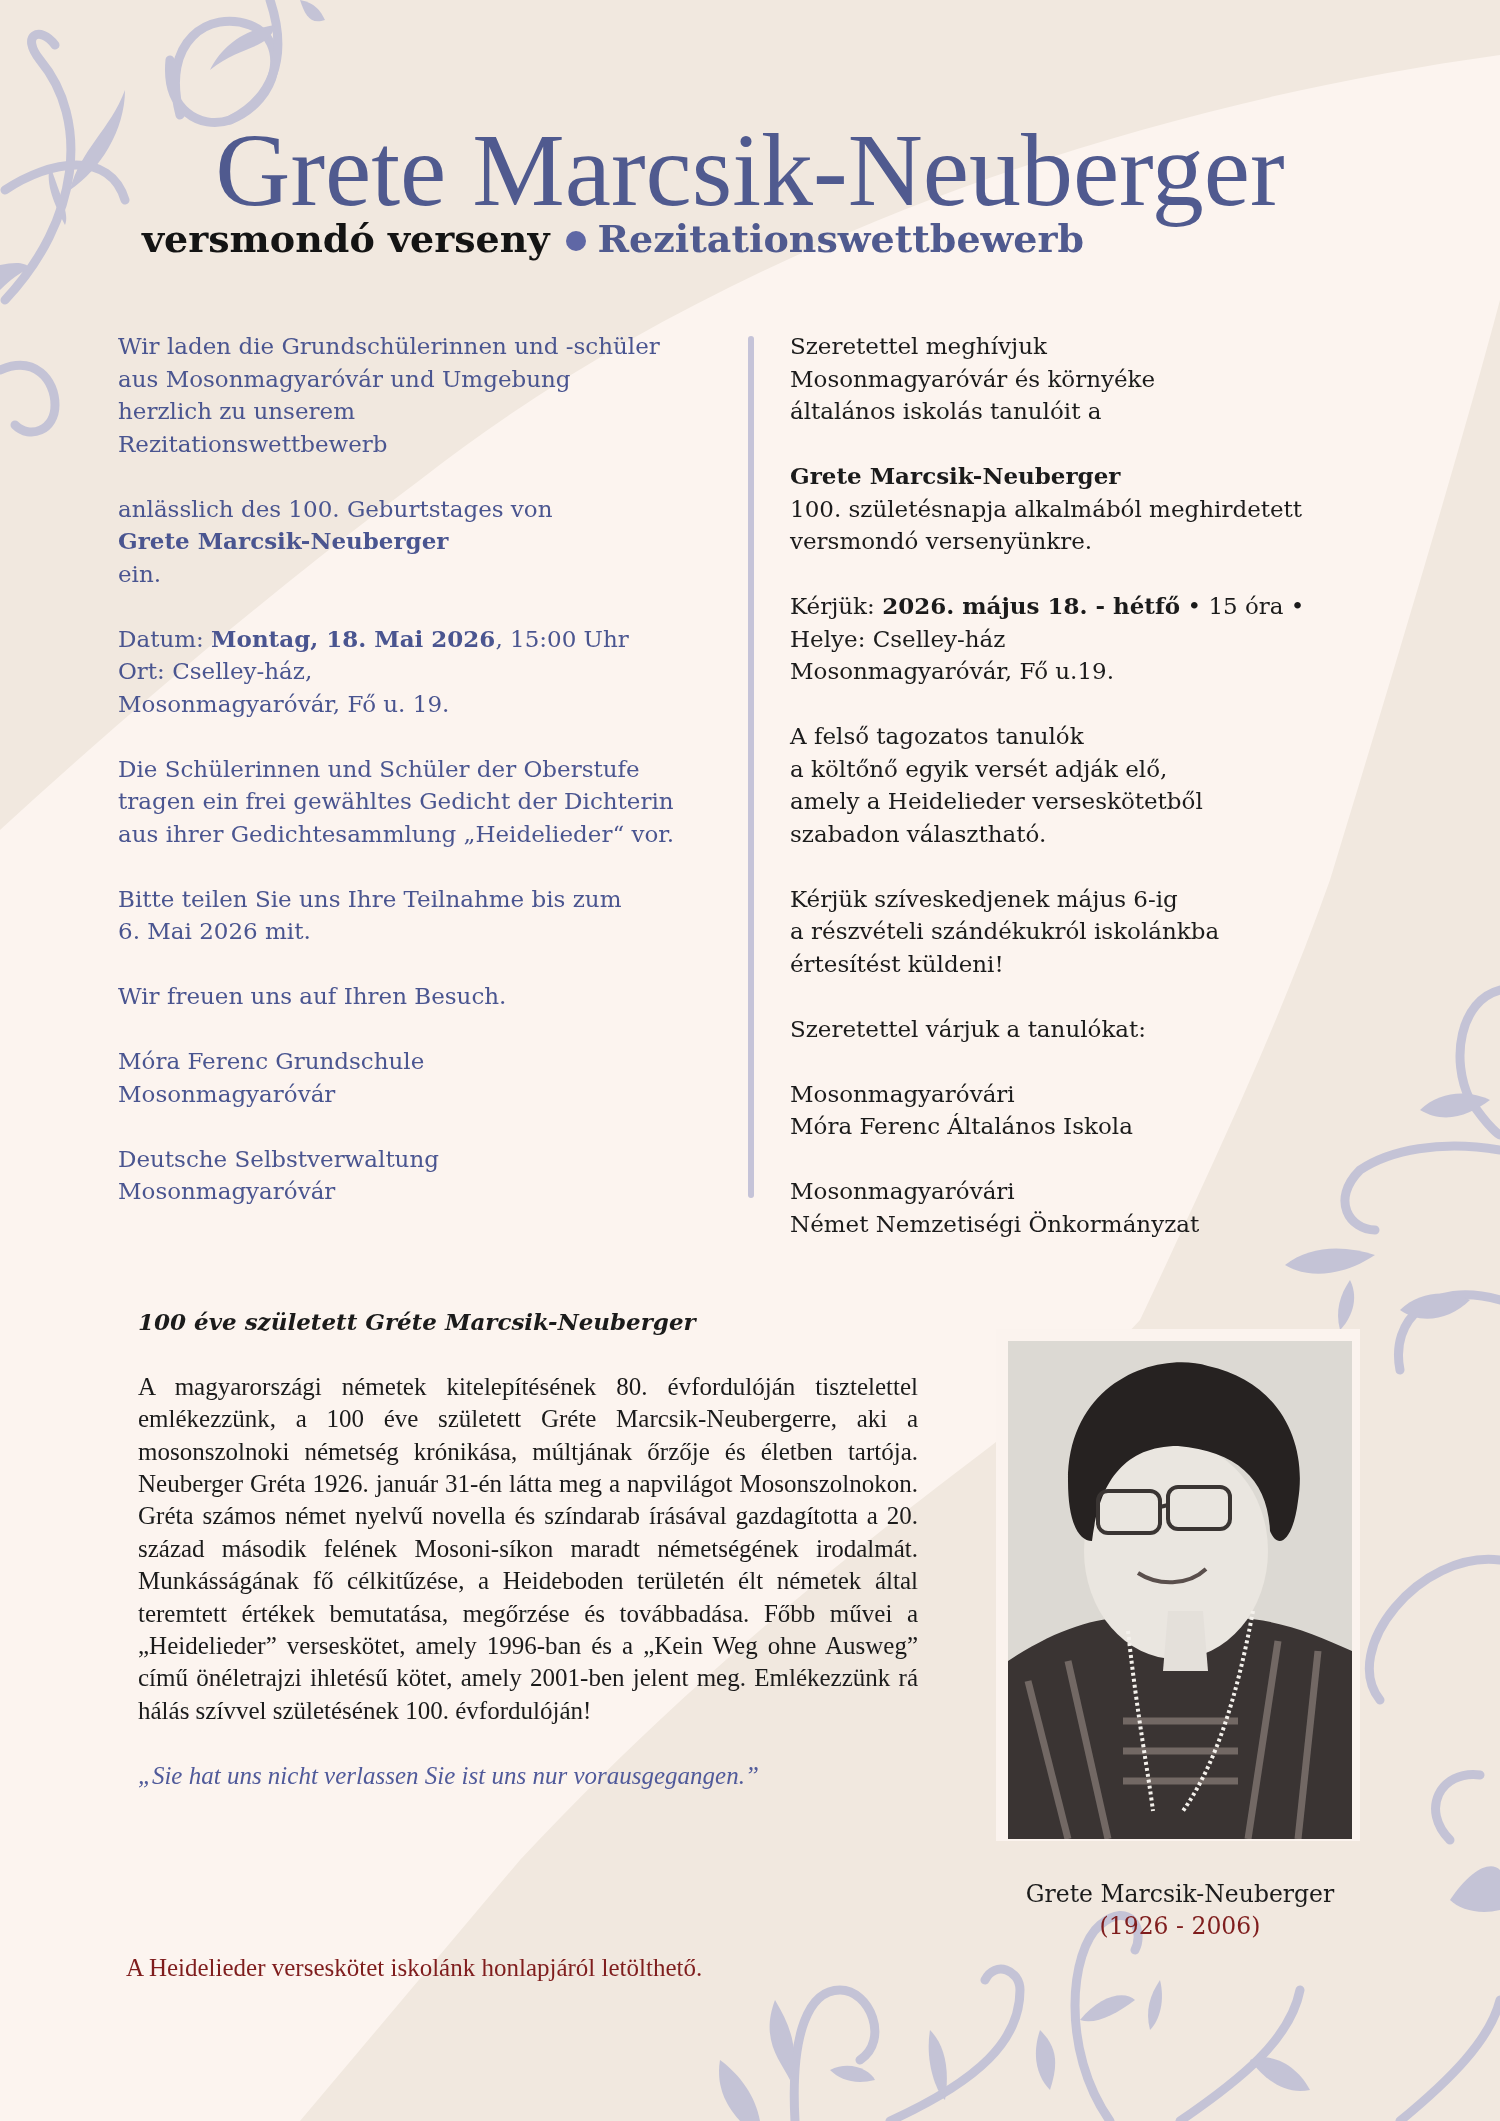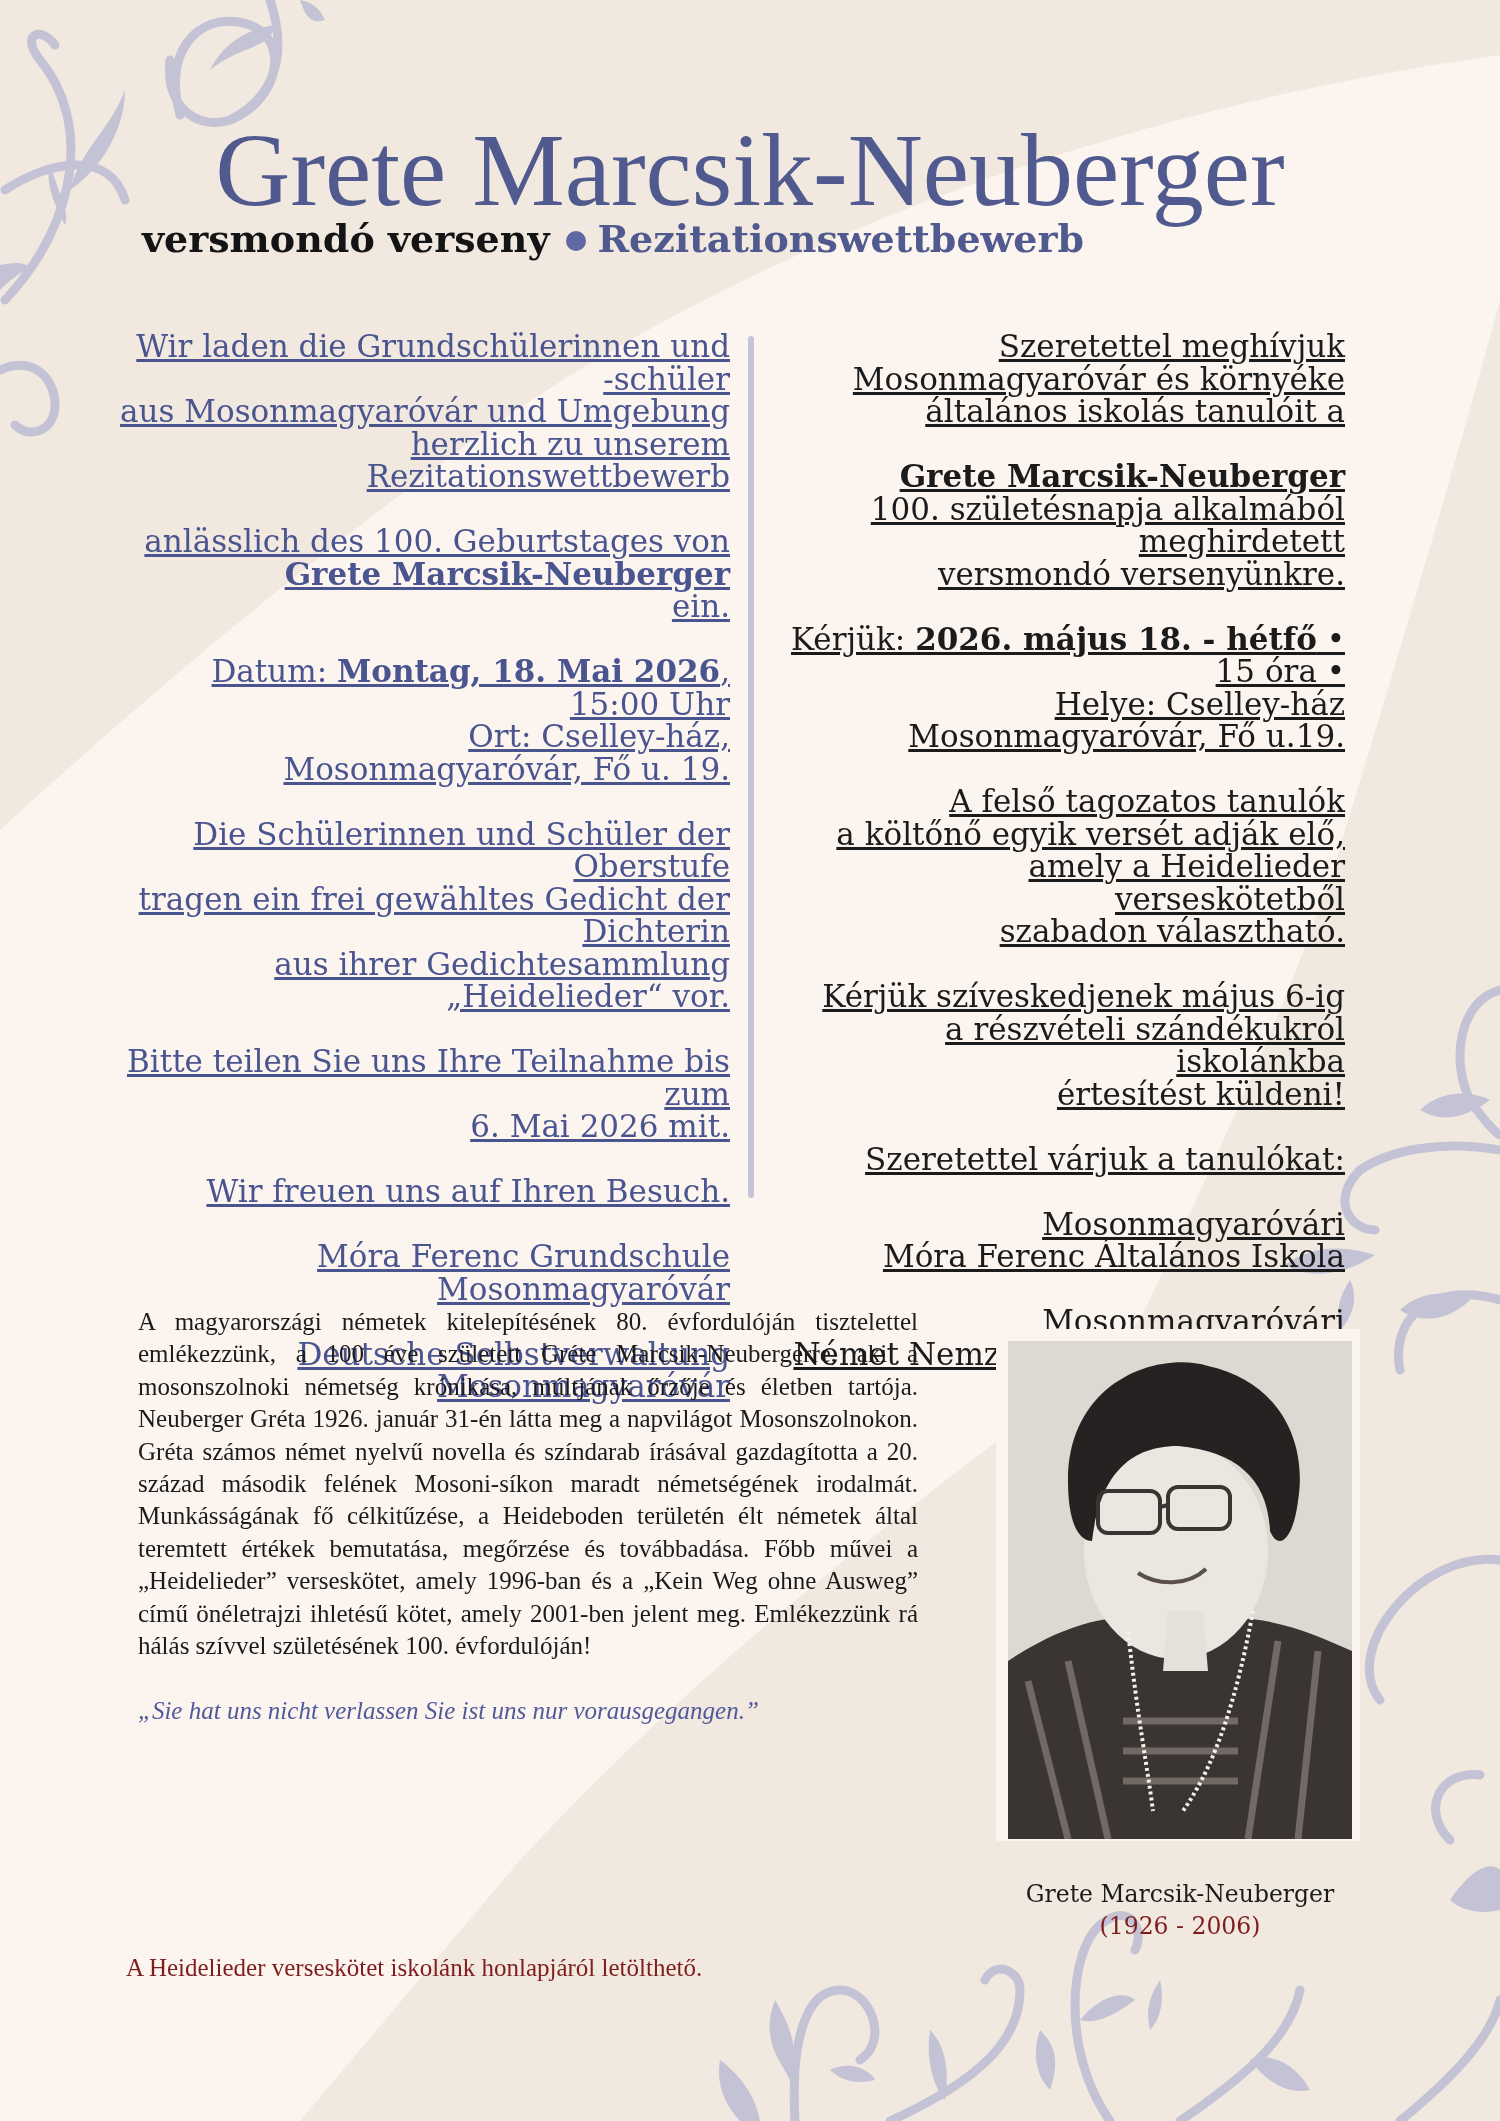--- a/index.html
+++ b/index.html
@@ -4,21 +4,21 @@
 <style>
   html, body { margin: 0; padding: 0; }
   body { width: 1500px; height: 2121px; position: relative; overflow: hidden; background: #f1e8df; font-family: "DejaVu Serif", "Liberation Serif", serif; }
   .bg { position: absolute; left: 0; top: 0; width: 1500px; height: 2121px; z-index: 0; }
   .layer { position: absolute; z-index: 1; }
   .title { left: 0; width: 1500px; top: 112px; text-align: center; font-family: "Liberation Serif", "DejaVu Serif", serif; font-size: 104px; line-height: 116px; color: #505a8f; letter-spacing: 0px; }
   .subtitle { left: 0; width: 1226px; top: 215px; text-align: center; font-family: "DejaVu Serif", serif; font-weight: bold; font-size: 38px; line-height: 48px; }
   .subtitle .hu { color: #141414; }
   .subtitle .de { color: #505a8f; }
   .subtitle .dot { display: inline-block; width: 20px; height: 20px; border-radius: 50%; background: #5f67a5; vertical-align: middle; margin: 0 12px 0 16px; position: relative; top: -2px; }
-  .col { font-size: 31px; line-height: 32.5px; text-align: right; text-decoration: underline; }
+  .col { font-size: 23px; line-height: 32.5px; text-align: left; }
   .col p { margin: 0 0 32.5px 0; }
   .col-de { left: 118px; width: 612px; top: 330px; color: #4a5590; }
   .col-hu { left: 790px; width: 555px; top: 330px; color: #1b1b1b; }
   .col b { font-weight: bold; }
   .divider { left: 748px; top: 336px; width: 6px; height: 862px; background: #c5c3d8; border-radius: 3px; }
   .bio { left: 138px; width: 780px; top: 1306px; color: #1b1b1b; font-size: 23px; line-height: 32.4px; }
   .bio-title { font-style: italic; font-weight: bold; margin: 0 0 32.4px 0; font-size: 23px; }
   .bio-text { text-align: justify; margin: 0 0 32.4px 0; font-family: "Liberation Serif", serif; font-size: 25px; }
   .quote { color: #505a9a; font-style: italic; margin: 0; font-family: "Liberation Serif", serif; font-size: 25px; }
   .footer-note { left: 126px; top: 1952px; color: #7f1d1d; font-family: "Liberation Serif", serif; font-size: 25px; line-height: 32px; }
@@ -155,20 +155,21 @@
     <span>Mosonmagyaróvári</span><br>
     <span>Móra Ferenc Általános Iskola</span>
   </p>
   <p>
     <span>Mosonmagyaróvári</span><br>
     <span>Német Nemzetiségi Önkormányzat</span>
   </p>
 </div>
 
 <div class="layer bio">
+  <p class="bio-title">100 éve született Gréte Marcsik-Neuberger</p>
   <p class="bio-text">A magyarországi németek kitelepítésének 80. évfordulóján tisztelettel emlékezzünk, a 100 éve született Gréte Marcsik-Neubergerre, aki a mosonszolnoki németség krónikása, múltjának őrzője és életben tartója. Neuberger Gréta 1926. január 31-én látta meg a napvilágot Mosonszolnokon. Gréta számos német nyelvű novella és színdarab írásával gazdagította a 20. század második felének Mosoni-síkon maradt németségének irodalmát.  Munkásságának fő célkitűzése, a Heideboden területén élt németek által teremtett értékek bemutatása, megőrzése és továbbadása. Főbb művei a „Heidelieder” verseskötet, amely 1996-ban és a „Kein Weg ohne Ausweg” című önéletrajzi ihletésű kötet, amely 2001-ben jelent meg. Emlékezzünk rá hálás szívvel születésének 100. évfordulóján!</p>
   <p class="quote">„Sie hat uns nicht verlassen Sie ist uns nur vorausgegangen.”</p>
 </div>
 
 <div class="layer footer-note">A Heidelieder verseskötet iskolánk honlapjáról letölthető.</div>
 
 <div class="layer photo-frame">
   <div class="photo">
     <svg width="344" height="498" viewBox="0 0 344 498" xmlns="http://www.w3.org/2000/svg">
       <rect width="344" height="498" fill="#dcd9d3"></rect>

